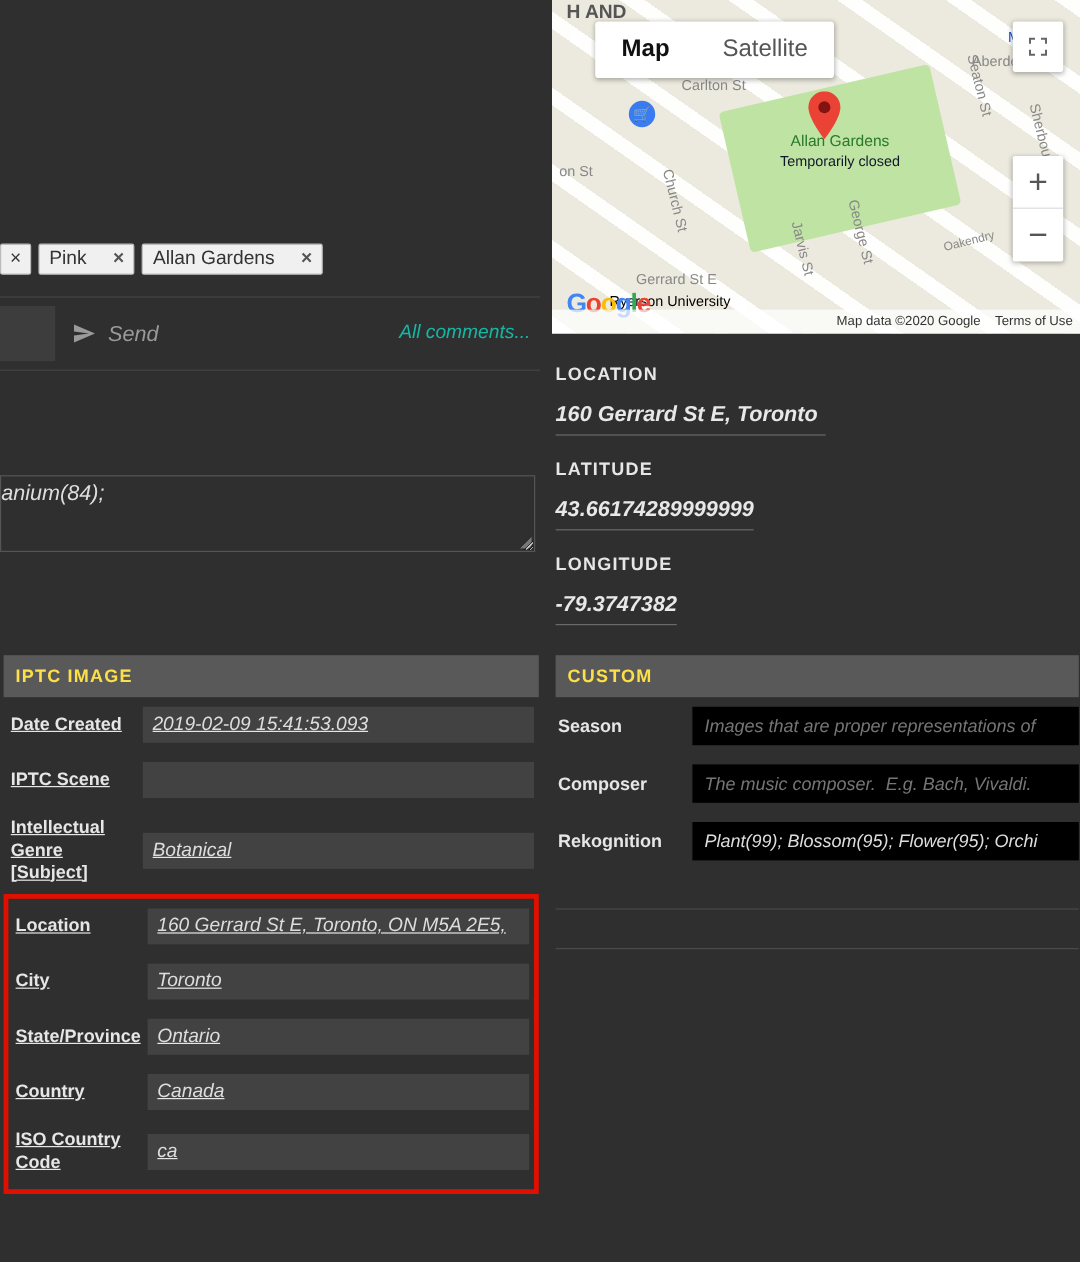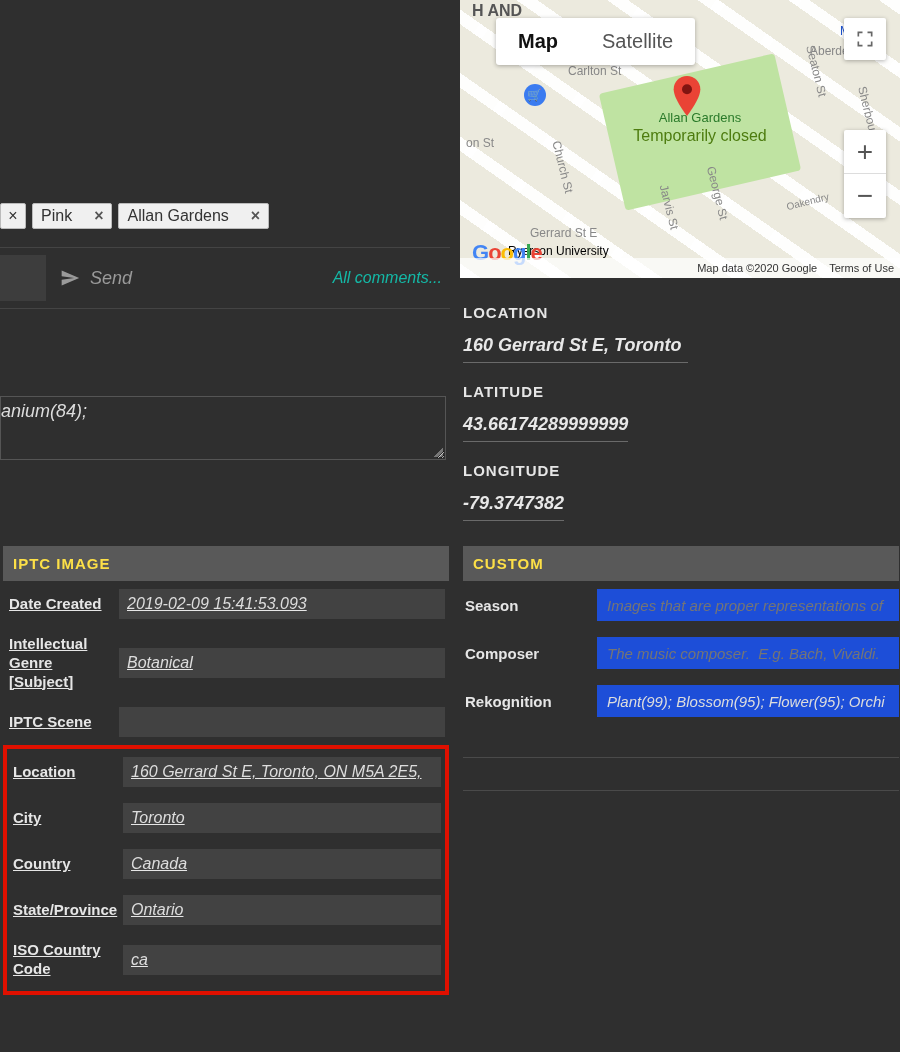--- a/index.html
+++ b/index.html
@@ -139,21 +139,21 @@
     position: absolute; left: 150px; top: 72px; width: 180px; height: 120px;
     background: #bfe3a2;
     transform: rotate(-13deg);
     border-radius: 4px;
   }
   .park-label {
     position: absolute; left: 170px; top: 110px;
     font-size: 13px; color: #2a7a2a; text-align: center; line-height: 1.2;
     width: 140px;
   }
-  .park-label .closed { color: #4d7c0f; font-size: 16px; margin-top: 32px; }
+  .park-label .closed { color: #0f172a; font-size: 12px; margin-top: 32px; }
   .pin {
     position: absolute; left: 213px; top: 76px;
     width: 28px; height: 40px;
   }
   .pin svg { width: 28px; height: 40px; }
   .shop-pin {
     position: absolute; left: 64px; top: 84px;
     width: 22px; height: 22px; border-radius: 50%;
     background: #3a7bf0; display:flex; align-items:center; justify-content:center;
     color:#fff; font-size:12px;
@@ -215,24 +215,24 @@
     margin-bottom:12px; margin-top:10px;
   }
   .loc-value {
     font-style:italic; font-weight:bold; font-size:18px; color:#e8e8e8;
     border-bottom:1px solid #6a6a6a; padding:2px 0 6px 0;
     display:inline-block;
   }
 
   
   .custom-panel { position:absolute; left:3px; top:546px; width:436px; }
-  .field-row-r { display:flex; align-items:center; padding:8px 0 8px 2px; gap:20px;}
+  .field-row-r { display:flex; align-items:center; padding:8px 0 8px 2px; gap:0;}
   .field-label-r { width:112px; font-weight:bold; font-size:15px;}
   .field-input-r {
-    flex:1; background:#1d4ed8; border:none;
+    flex:1; background:#000000; border:none;
     font-style:italic; font-size:15px; color:#bdbdbd;
     padding:7px 10px; height:32px; outline:none;
     overflow:hidden; text-overflow:ellipsis; white-space:nowrap;
   }
   .hr-r { border:none; border-top:1px solid #4a4a4a; margin:32px 0 24px 0;}
 
 </style>
 </head>
 <body>
 
@@ -268,45 +268,45 @@
 
   <div class="iptc-panel">
     <div class="panel-header">IPTC IMAGE</div>
 
     <div class="field-row">
       <div class="field-label">Date Created</div>
       <input class="field-input" value="2019-02-09 15:41:53.093" style="">
     </div>
 
     <div class="field-row">
+      <div class="field-label">IPTC Scene</div>
+      <input class="field-input" value="" style="">
+    </div>
+
+    <div class="field-row">
       <div class="field-label">Intellectual Genre [Subject]</div>
       <input class="field-input" value="Botanical" style="">
-    </div>
-
-    <div class="field-row">
-      <div class="field-label">IPTC Scene</div>
-      <input class="field-input" value="" style="">
     </div>
 
     <div class="redbox">
       <div class="field-row">
         <div class="field-label">Location</div>
         <input class="field-input" value="160 Gerrard St E, Toronto, ON M5A 2E5," style="">
       </div>
       <div class="field-row">
         <div class="field-label">City</div>
         <input class="field-input" value="Toronto" style="">
       </div>
       <div class="field-row">
+        <div class="field-label">State/Province</div>
+        <input class="field-input" value="Ontario" style="">
+      </div>
+      <div class="field-row">
         <div class="field-label">Country</div>
         <input class="field-input" value="Canada" style="">
-      </div>
-      <div class="field-row">
-        <div class="field-label">State/Province</div>
-        <input class="field-input" value="Ontario" style="">
       </div>
       <div class="field-row">
         <div class="field-label">ISO Country Code</div>
         <input class="field-input" value="ca" style="">
       </div>
     </div>
   </div>
 </div>
 
 <div class="right">

